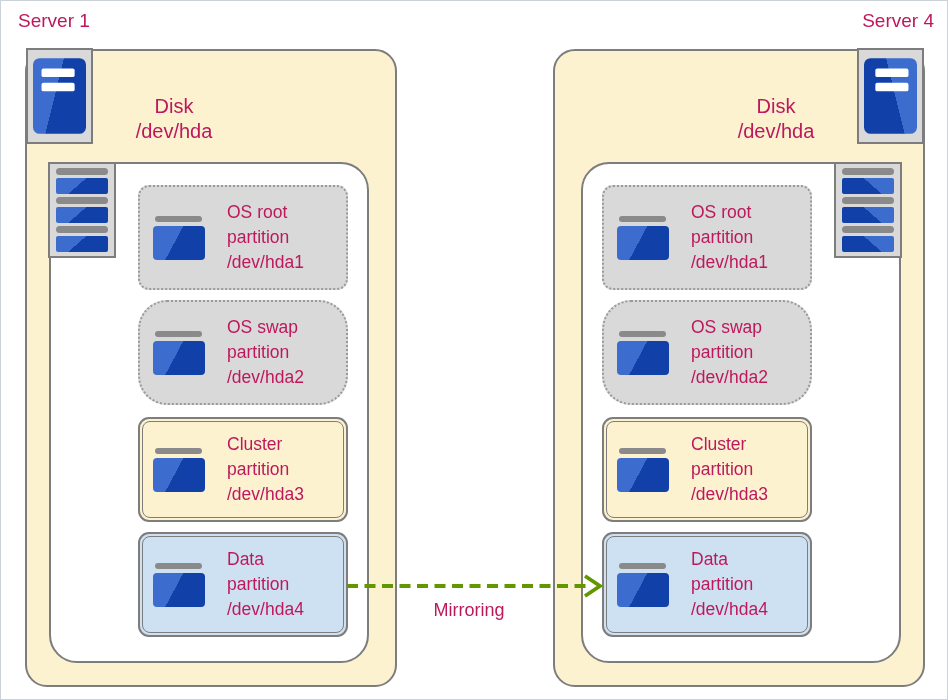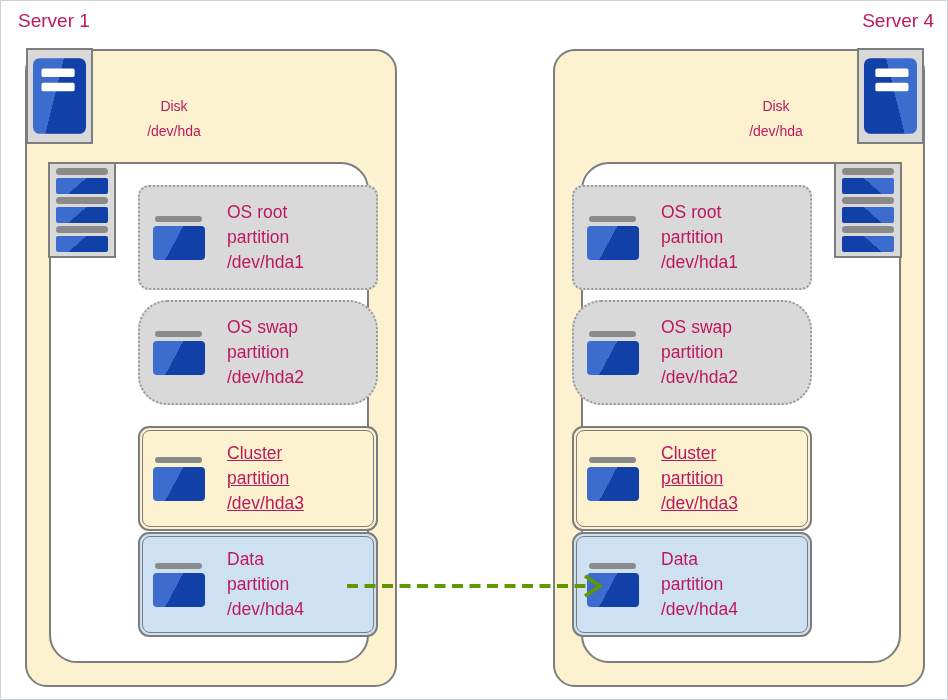--- a/index.html
+++ b/index.html
@@ -22,47 +22,47 @@
   .corner-box{
     position:absolute;top:-3px;width:67px;height:96px;box-sizing:border-box;
     background:#D9D9D9;border:2.5px solid #7D7D7D;z-index:3;
     display:flex;align-items:center;justify-content:center;
   }
   .s1 .corner-box{left:-1px;}
   .s2 .corner-box{right:-1px;}
 
   .disk-label{
     position:absolute;top:43px;width:140px;text-align:center;
-    font-size:14px;line-height:25px;z-index:2;
+    font-size:20px;line-height:25px;z-index:2;
   }
   .s1 .disk-label{left:77px;}
   .s2 .disk-label{right:77px;}
 
   .inner{
     position:absolute;top:111px;width:320px;height:501px;box-sizing:border-box;
     background:#ffffff;border:2.5px solid #7D7D7D;border-radius:28px;z-index:1;
   }
   .s1 .inner{left:22px;}
   .s2 .inner{right:22px;}
 
   .disk-box{
     position:absolute;top:111px;width:68px;height:96px;box-sizing:border-box;
     background:#D9D9D9;border:2.5px solid #7D7D7D;z-index:2;
     display:flex;align-items:center;justify-content:center;
   }
   .s1 .disk-box{left:21px;}
   .s2 .disk-box{right:21px;}
 
   .part{
-    position:absolute;width:240px;height:105px;box-sizing:border-box;
+    position:absolute;width:210px;height:105px;box-sizing:border-box;
     display:flex;align-items:center;padding-left:13px;z-index:2;border-radius:11px;
   }
   .s1 .part{left:111px;}
   .s2 .part{right:111px;}
-  .p1{top:134px;}.p2{top:249px;border-radius:29px;}.p3{top:375px;text-decoration:underline;}.p4{top:481px;}
+  .p1{top:134px;}.p2{top:249px;border-radius:29px;}.p3{top:366px;}.p4{top:481px;}
   .part.os{background:#D9D9D9;border:2.5px dotted #9A9A9A;}
   .part.framed{border:2px solid #7D7D7D;}
   .part.framed::before{
     content:"";position:absolute;inset:2px;border:1.5px solid #7D7D7D;
     border-radius:8px;pointer-events:none;
   }
   .part.cluster{background:#FCF2D0;}
   .part.data{background:#CEE1F2;}
 
   .p-icon{width:52px;height:44px;flex:0 0 auto;}
@@ -258,14 +258,15 @@
         <div>partition</div>
         <div>/dev/hda4</div>
       </span>
     </div>
   </div>
 
   <svg class="mirror-arrow" width="262" height="28" viewBox="0 0 262 28">
     <line x1="1" y1="14" x2="242" y2="14" stroke="#639700" stroke-width="3.8" stroke-dasharray="11 6.5"></line>
     <path d="M239 4 L254 14 L239 24" fill="none" stroke="#639700" stroke-width="3.8"></path>
   </svg>
+  <div class="mirror-label">Mirroring</div>
 
 </div>
 
 </body></html>

